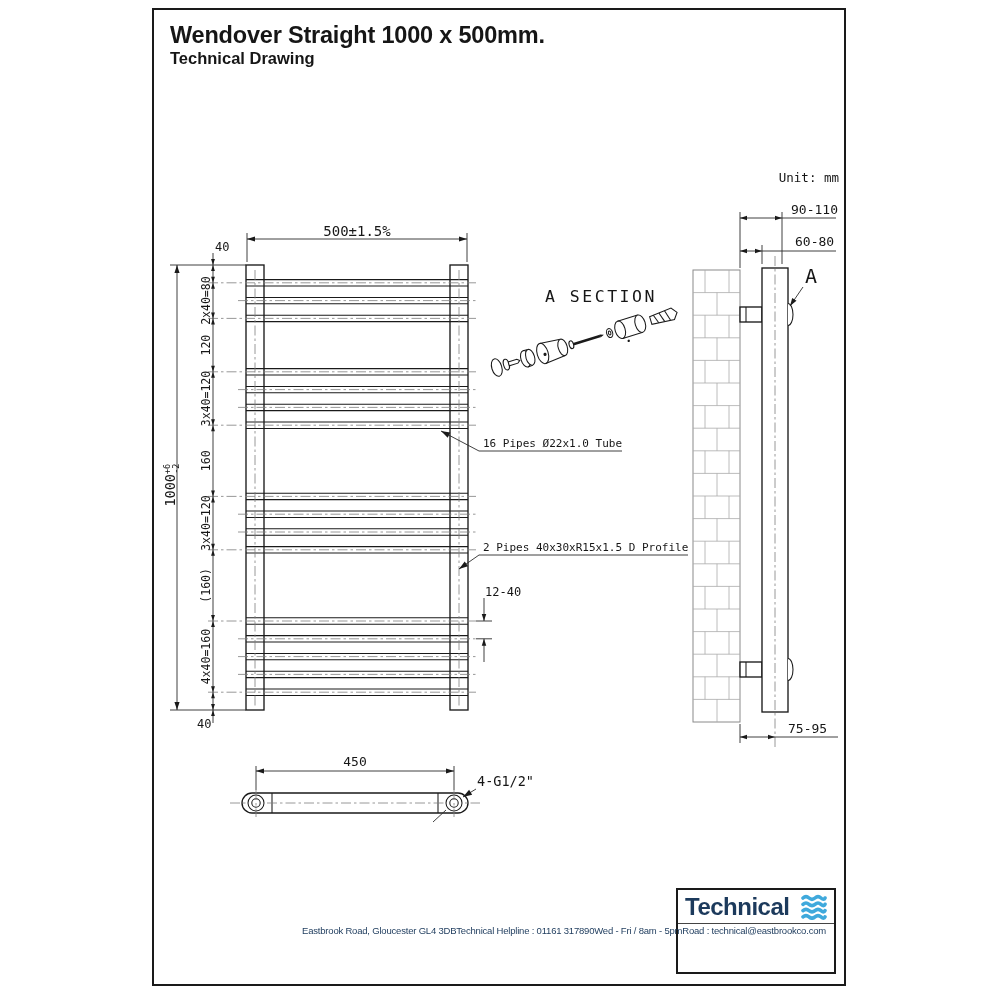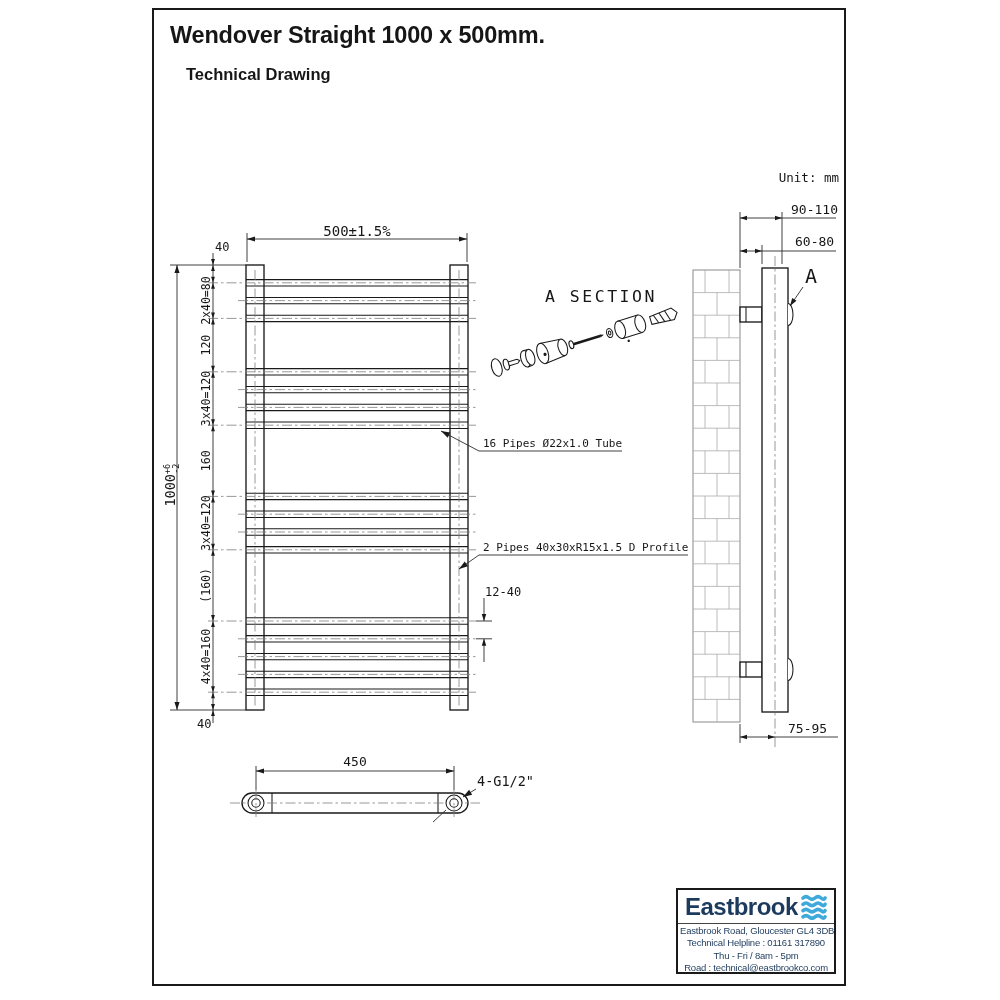--- a/index.html
+++ b/index.html
@@ -2,39 +2,39 @@
 <html><head>
 <meta charset="utf-8">
 <style>
   html,body{margin:0;padding:0;background:#fff;}
   #stage{position:relative;width:878px;height:1000px;background:#fff;overflow:hidden;
          font-family:"Liberation Sans",sans-serif;}
   .frame{position:absolute;left:152px;top:8px;width:694px;height:978px;
          border:2px solid #1a1a1a;box-sizing:border-box;background:#fff;}
   .titleblock{position:absolute;left:170px;top:22px;color:#161616;}
   .titleblock h1{margin:0;font-size:23.5px;font-weight:700;letter-spacing:-.2px;}
-  .titleblock h2{margin:16px;font-size:16.5px;font-weight:700;}
+  .titleblock h2{margin:0;font-size:16.5px;font-weight:700;}
   svg#cad{position:absolute;left:0;top:0;}
   .obj{stroke:#1a1a1a;fill:none;stroke-width:1.35;}
   .obj.t{stroke-width:1.05;}
   .fillw{fill:#fff;}
   .dim{stroke:#2b2b2b;fill:none;stroke-width:.9;}
   .cl{stroke:#7d7d7d;stroke-width:.8;fill:none;stroke-dasharray:10 3 2.5 3;}
   .brick{stroke:#ababab;stroke-width:.8;}
   .wall{stroke:#8a8a8a;fill:#fff;stroke-width:1;}
   .arr{fill:#1a1a1a;stroke:none;}
   .cad{font-family:"DejaVu Sans Mono",monospace;fill:#161616;}
   
   .logobox{position:absolute;left:676px;top:888px;width:160px;height:86px;
            border:2px solid #1a1a1a;box-sizing:border-box;background:#fff;}
   .logorow{display:flex;align-items:center;justify-content:space-between;
            padding:3px 7px 2px 7px;border-bottom:1.5px solid #444;}
   .brand{font-size:24px;font-weight:700;color:#1c3a5c;letter-spacing:-.5px;}
-  .contact{display:flex;flex-direction:column;justify-content:space-between;
-           height:48px;padding:1px 2px;}
+  .contact{display:flex;flex-direction:row;justify-content:flex-end;
+           height:48px;padding:1px 8px;}
   .contact div{font-size:9.5px;line-height:11px;color:#1c3a5c;text-align:center;
                letter-spacing:-.2px;white-space:nowrap;}
 </style>
 </head>
 <body>
 
 <div id="stage">
   <div class="frame"></div>
 
   <div class="titleblock">
@@ -305,30 +305,30 @@
         <path d="M0 0 L-8 2.56 L-8 -2.56 Z" transform="translate(454 771) rotate(0)" class="arr"></path>
         <path d="M0 0 L-9 2.88 L-9 -2.88 Z" transform="translate(441 431) rotate(-153)" class="arr"></path>
         <path d="M0 0 L-9 2.88 L-9 -2.88 Z" transform="translate(459 569) rotate(145)" class="arr"></path>
         <path d="M0 0 L-9 2.88 L-9 -2.88 Z" transform="translate(463 797) rotate(148)" class="arr"></path>
         <path d="M0 0 L-8 2.56 L-8 -2.56 Z" transform="translate(790 306) rotate(123)" class="arr"></path>
       </g>
   </svg>
 
   <div class="logobox">
     <div class="logorow">
-      <span class="brand">Eastbrook</span>
+      <span class="brand">Technical</span>
       <svg width="26" height="26" viewBox="0 0 26 26">
         <g fill="none" stroke="#3fa9dc" stroke-width="3.6" stroke-linecap="round">
           <path d="M2 4 q3 -2.6 6 0 t6 0 t6 0 t4 0"></path>
           <path d="M2 10.3 q3 -2.6 6 0 t6 0 t6 0 t4 0"></path>
           <path d="M2 16.6 q3 -2.6 6 0 t6 0 t6 0 t4 0"></path>
           <path d="M2 22.9 q3 -2.6 6 0 t6 0 t6 0 t4 0"></path>
         </g>
       </svg>
     </div>
     <div class="contact">
       <div>Eastbrook Road, Gloucester GL4 3DB</div>
       <div>Technical Helpline : 01161 317890</div>
-      <div>Thu - Fri / 8am - 5pm</div>
+      <div>Wed - Fri / 8am - 5pm</div>
       <div>Road : technical@eastbrookco.com</div>
     </div>
   </div>
 </div>
 
 </body></html>

